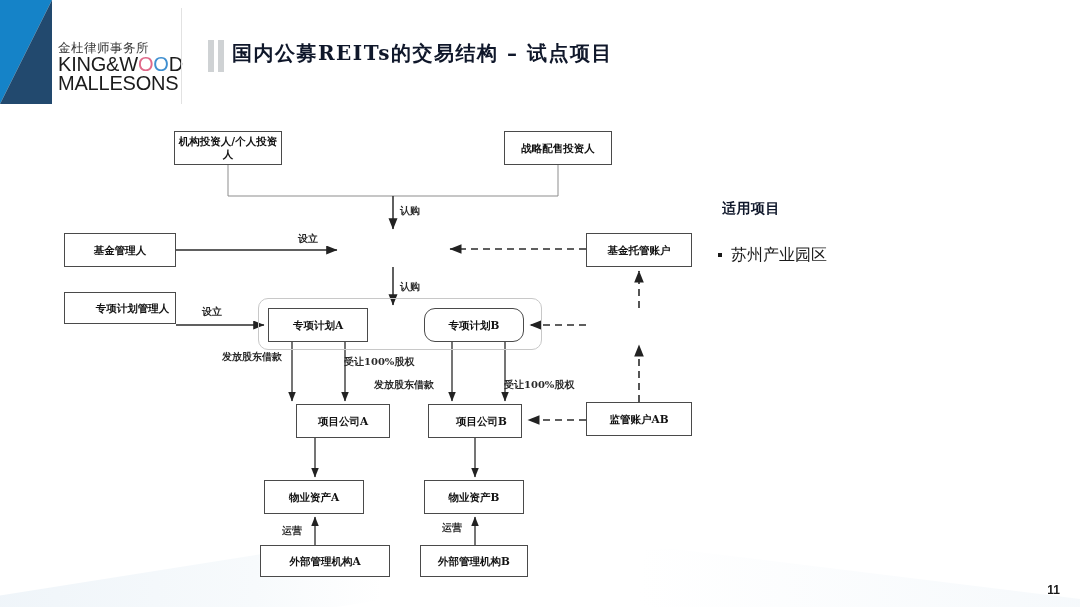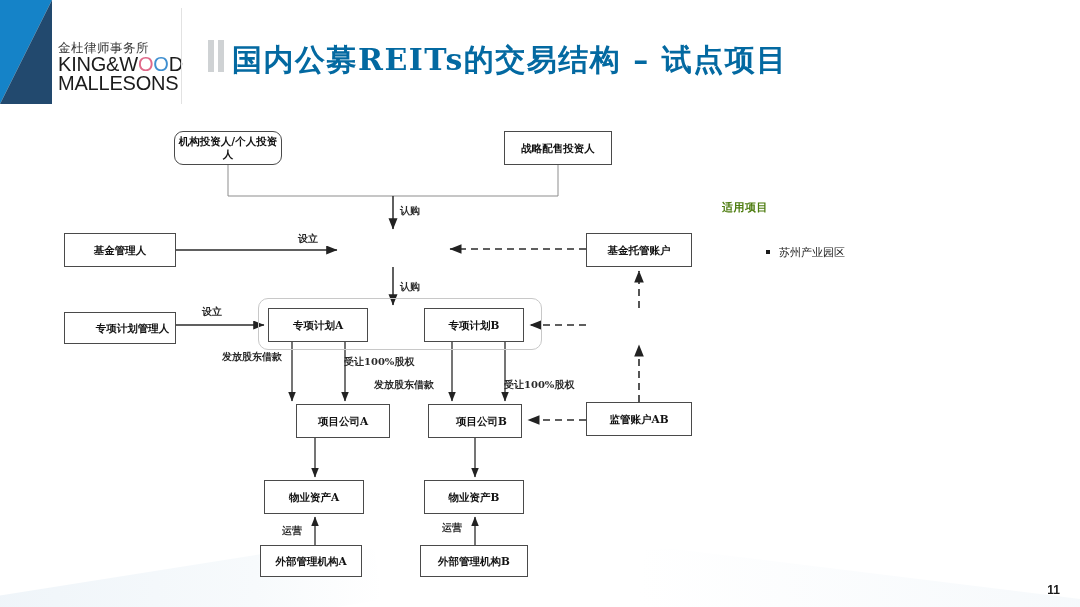--- a/index.html
+++ b/index.html
@@ -62,22 +62,22 @@
 
   .title-bars {
     position: absolute; left: 208px; top: 40px;
     display: flex; gap: 4px;
   }
   .title-bars span { display:block; width: 6px; height: 32px; background: #cfd2d4; }
 
   .slide-title {
     position: absolute; left: 232px; top: 40px;
     font-family: "DejaVu Serif", serif;
-    font-size: 30px; font-weight: bold;
-    color: #0369a1;
+    font-size: 20px; font-weight: bold;
+    color: #0f172a;
     letter-spacing: 1.5px;
     white-space: nowrap;
   }
 
   
   #diagram { position: absolute; left: 0; top: 0; width: 1080px; height: 607px; }
 
   .node {
     position: absolute;
     border: 1.4px solid #4a4a4a;
@@ -109,28 +109,28 @@
     color: #2a2a2a;
     white-space: nowrap;
     z-index: 5;
     background: transparent;
   }
 
   
   .notes-title {
     position: absolute; left: 722px; top: 200px;
     font-family: "DejaVu Serif", serif;
-    font-size: 11px; font-weight: bold;
-    color: #4d7c0f; letter-spacing: 0.5px;
+    font-size: 14px; font-weight: bold;
+    color: #0f172a; letter-spacing: 0.5px;
     white-space: nowrap;
   }
   .notes-item {
-    position: absolute; left: 766px; top: 245px;
-    font-family: "DejaVu Serif", serif;
-    font-size: 11px; color: #1a1a1a;
+    position: absolute; left: 718px; top: 245px;
+    font-family: "DejaVu Serif", serif;
+    font-size: 16px; color: #1a1a1a;
     white-space: nowrap;
     text-align: center;
   }
   .notes-item .bullet {
     display: inline-block; width: 4px; height: 4px;
     background: #1a1a1a; vertical-align: middle;
     margin-right: 9px; margin-bottom: 2px;
   }
 
   
@@ -223,33 +223,33 @@
       <path d="M315,438 L315,477" stroke-width="1.3" marker-end="url(#arrow)"></path>
       <path d="M475,438 L475,477" stroke-width="1.3" marker-end="url(#arrow)"></path>
 
       <path d="M315,545 L315,517" stroke-width="1.3" marker-end="url(#arrow)"></path>
       <path d="M475,545 L475,517" stroke-width="1.3" marker-end="url(#arrow)"></path>
     </g>
   </svg>
 
   <div class="group-box" style="left:258px; top:298px; width:284px; height:52px;"></div>
 
-  <div class="node" style="left:174px; top:131px; width:108px; height:34px;border-radius:9px;">机构投资人/个人投资人</div>
+  <div class="node" style="left:174px; top:131px; width:108px; height:34px;">机构投资人/个人投资人</div>
   <div class="node" style="left:504px; top:131px; width:108px; height:34px;">战略配售投资人</div>
   <div class="node" style="left:64px; top:233px; width:112px; height:34px;">基金管理人</div>
   <div class="node" style="left:586px; top:233px; width:106px; height:34px;">基金托管账户</div>
-  <div class="node" style="left:64px; top:312px; width:112px; height:32px;padding-left:28px;">专项计划管理人</div>
+  <div class="node" style="left:64px; top:292px; width:112px; height:32px;padding-left:28px;">专项计划管理人</div>
   <div class="node" style="left:268px; top:308px; width:100px; height:34px;">专项计划A</div>
-  <div class="node" style="left:424px; top:308px; width:100px; height:34px;">专项计划B</div>
+  <div class="node" style="left:424px; top:308px; width:100px; height:34px;border-radius:11px;">专项计划B</div>
   <div class="node" style="left:268px; top:404px; width:94px; height:34px;margin-left:28px;">项目公司A</div>
   <div class="node" style="left:428px; top:404px; width:94px; height:34px;padding-left:16px;">项目公司B</div>
   <div class="node" style="left:586px; top:402px; width:106px; height:34px;">监管账户AB</div>
   <div class="node" style="left:264px; top:480px; width:100px; height:34px;">物业资产A</div>
   <div class="node" style="left:424px; top:480px; width:100px; height:34px;">物业资产B</div>
-  <div class="node" style="left:260px; top:545px; width:102px; height:32px;">外部管理机构A</div>
+  <div class="node" style="left:260px; top:545px; width:130px; height:32px;">外部管理机构A</div>
   <div class="node" style="left:420px; top:545px; width:108px; height:32px;">外部管理机构B</div>
 
   <div class="edge-label" style="left:400px; top:204px;">认购</div>
   <div class="edge-label" style="left:298px; top:232px;">设立</div>
   <div class="edge-label" style="left:400px; top:280px;">认购</div>
   <div class="edge-label" style="left:202px; top:305px;">设立</div>
   <div class="edge-label" style="left:222px; top:350px;">发放股东借款</div>
   <div class="edge-label" style="left:344px; top:355px;">受让100%股权</div>
   <div class="edge-label" style="left:374px; top:378px;">发放股东借款</div>
   <div class="edge-label" style="left:504px; top:378px;">受让100%股权</div>

